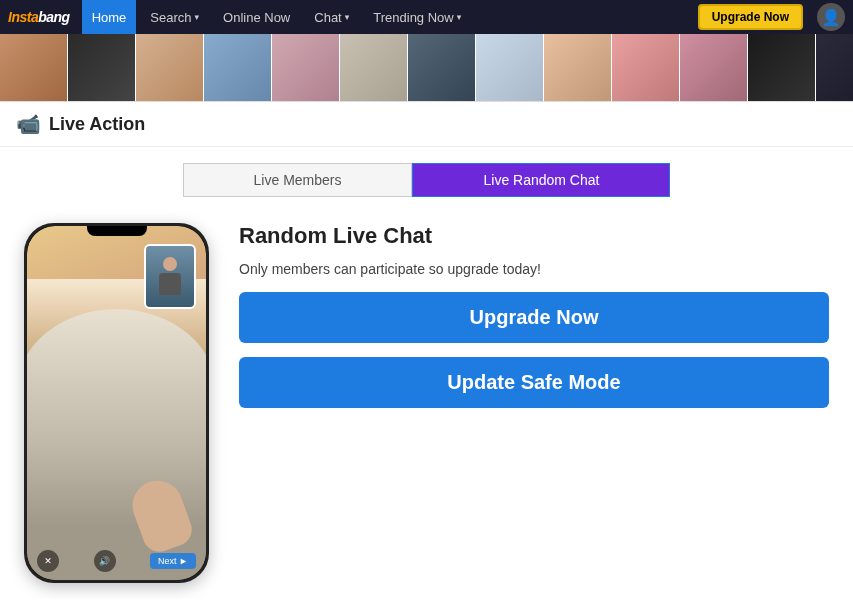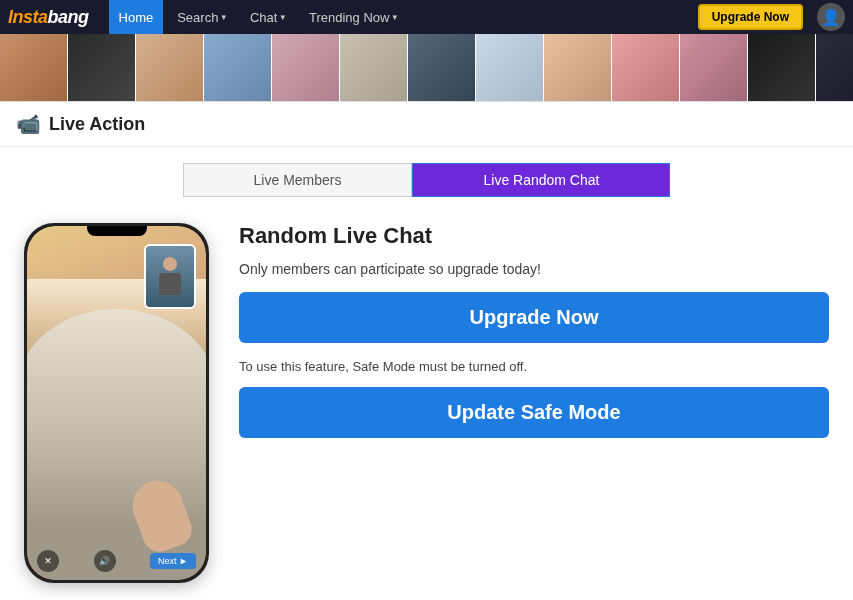--- a/index.html
+++ b/index.html
@@ -11,22 +11,22 @@
       display: flex;
       align-items: center;
       height: 34px;
       padding: 0 8px;
       gap: 4px;
     }
     .nav-logo {
       color: #fff;
       font-style: italic;
       font-weight: bold;
-      font-size: 18px;
-      margin-right: 16px;
+      font-size: 14px;
+      margin-right: 8px;
       letter-spacing: -0.5px;
     }
     .nav-logo span { color: #f90; }
     .nav-item {
       color: #ccc;
       font-size: 13px;
       padding: 0 10px;
       height: 34px;
       display: flex;
       align-items: center;
@@ -348,20 +348,23 @@
   </div>
 
   <a class="nav-item active">
     <span>Home</span>
   </a>
   <a class="nav-item">
     <span>Search</span>
     <span class="arrow">▾</span>
   </a>
   <a class="nav-item">
+    <span>Online Now</span>
+  </a>
+  <a class="nav-item">
     <span>Chat</span>
     <span class="arrow">▾</span>
   </a>
   <a class="nav-item">
     <span>Trending Now</span>
     <span class="arrow">▾</span>
   </a>
 
   <button class="nav-upgrade">Upgrade Now</button>
 
@@ -421,17 +424,16 @@
       </div>
     </div>
   </div>
 
   <div class="right-content">
     <div class="rc-title">Random Live Chat</div>
     <div class="rc-note">Only members can participate so upgrade today!</div>
 
     <button class="btn-upgrade">Upgrade Now</button>
 
-    <div class="safe-mode-note">To use this feature, Safe Mode must be turned off.</div>
     <button class="btn-safe-mode">Update Safe Mode</button>
   </div>
 
 </div>
 
 </body></html>

